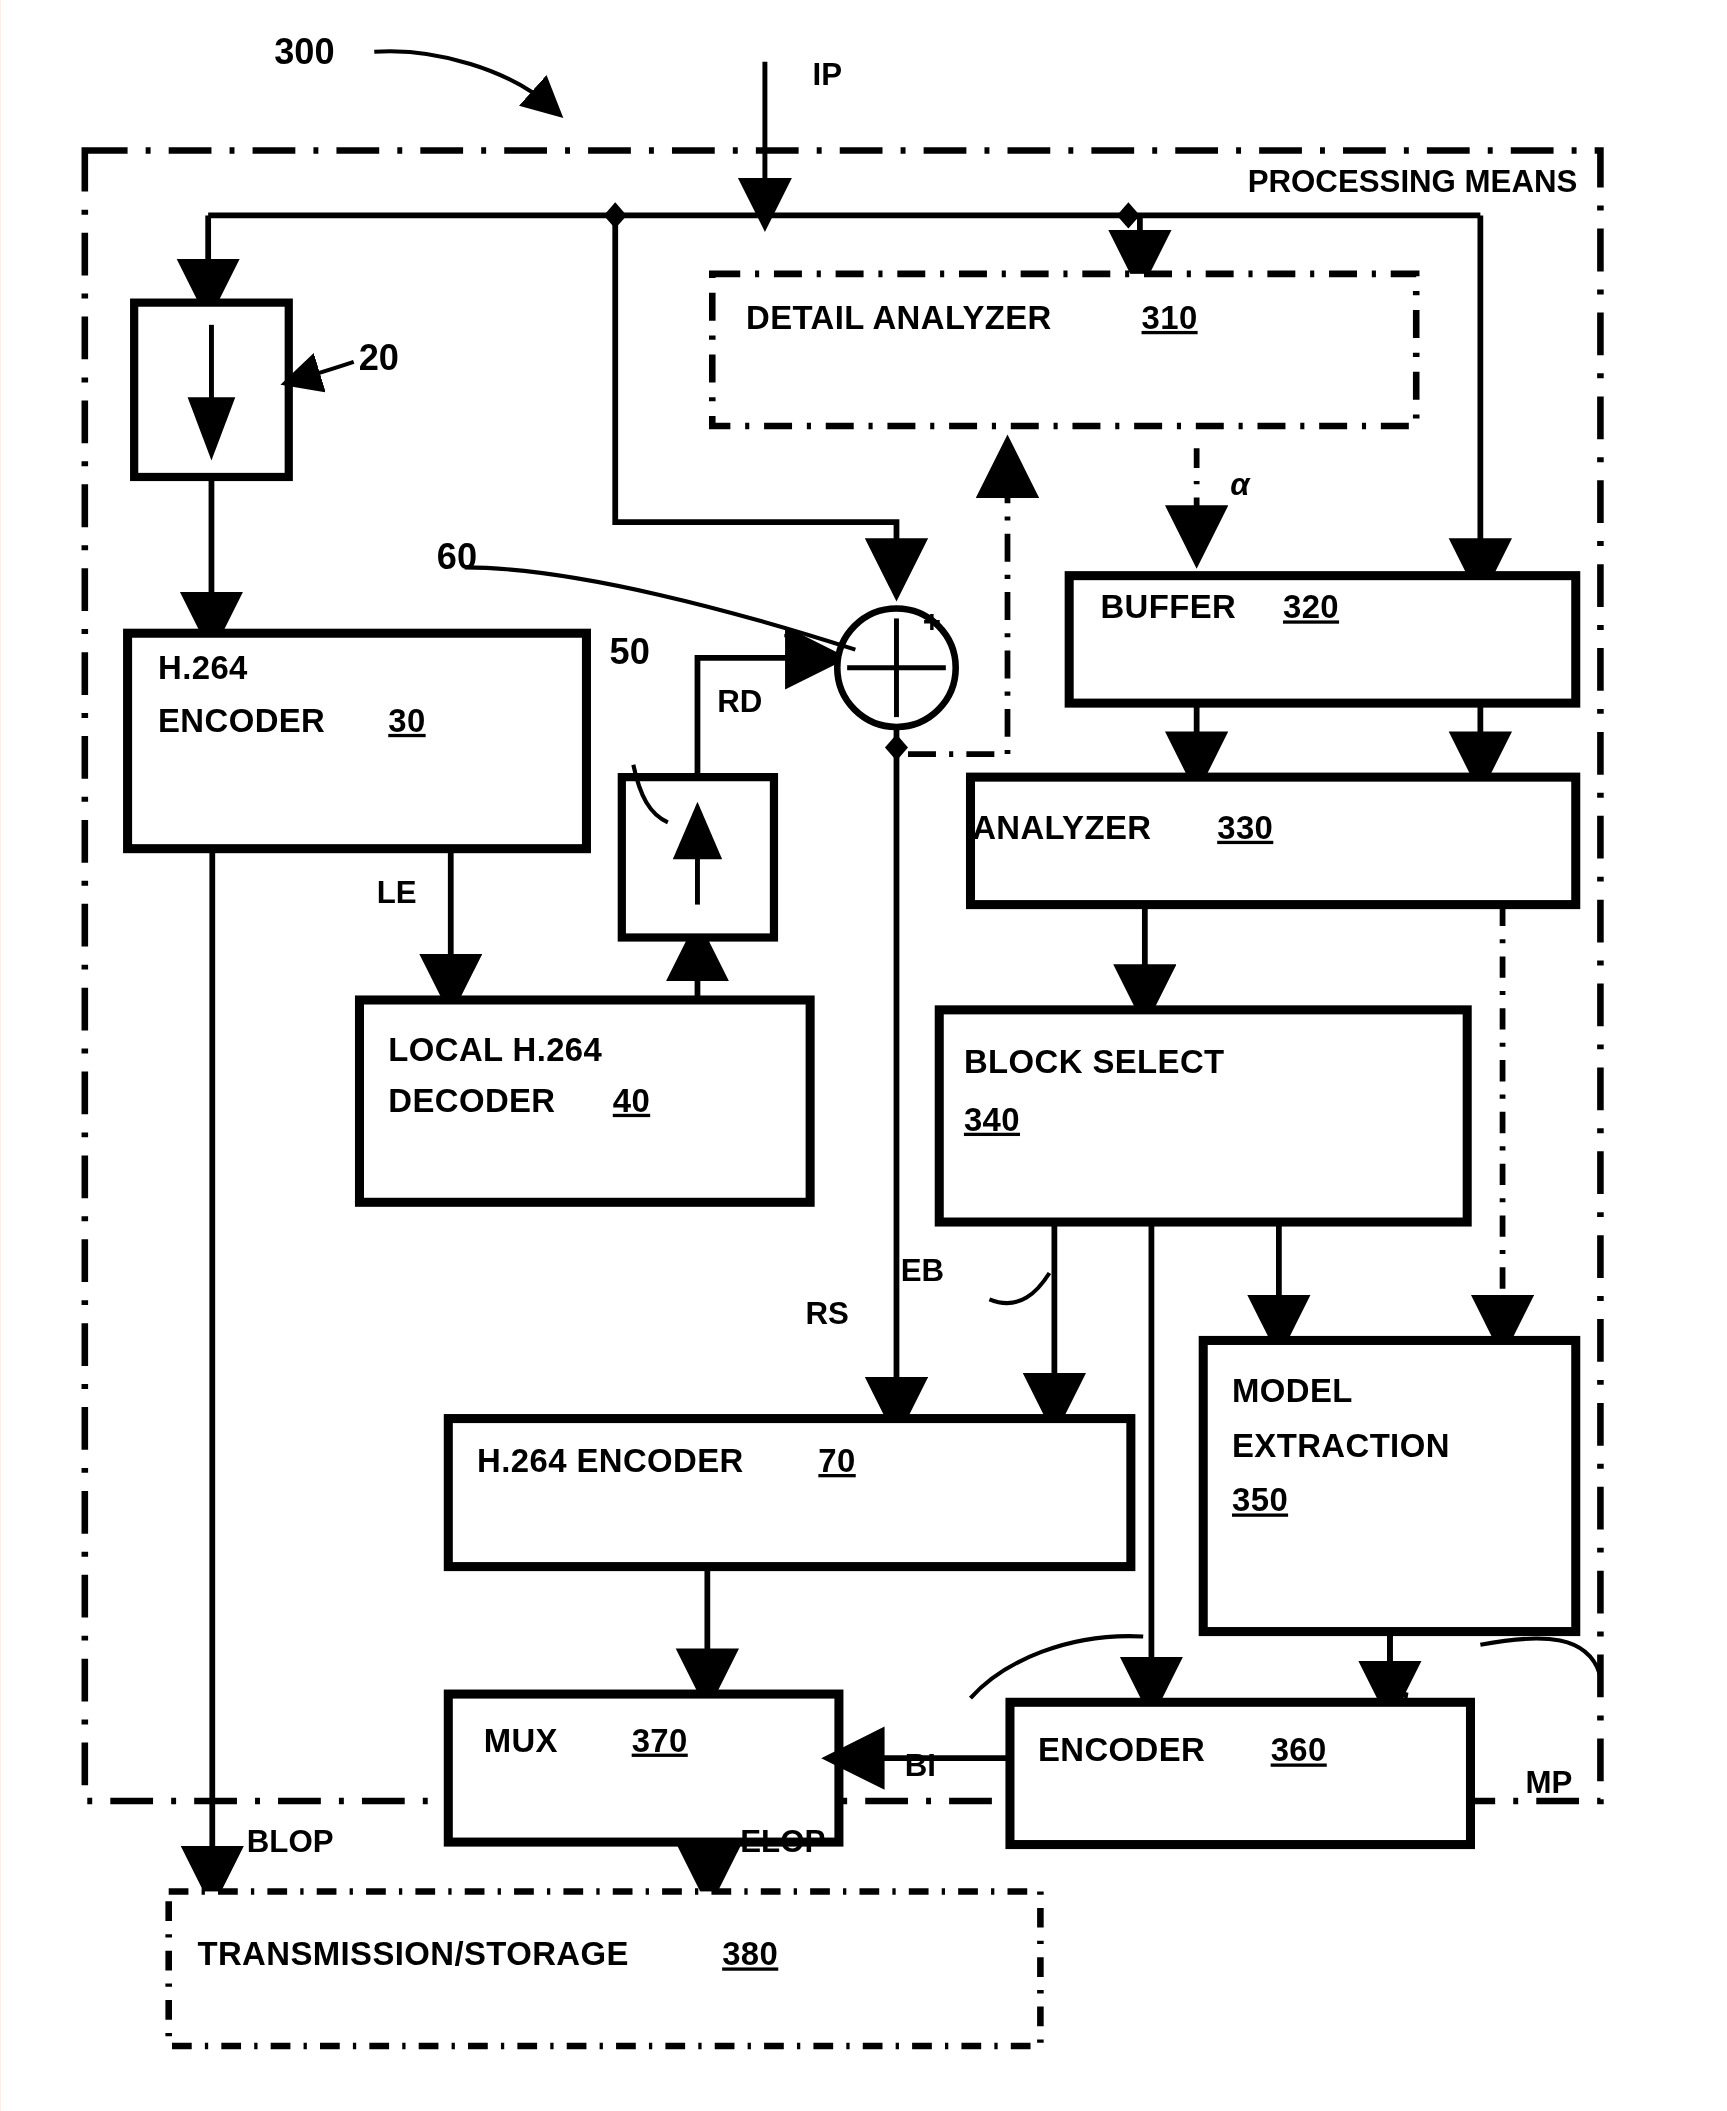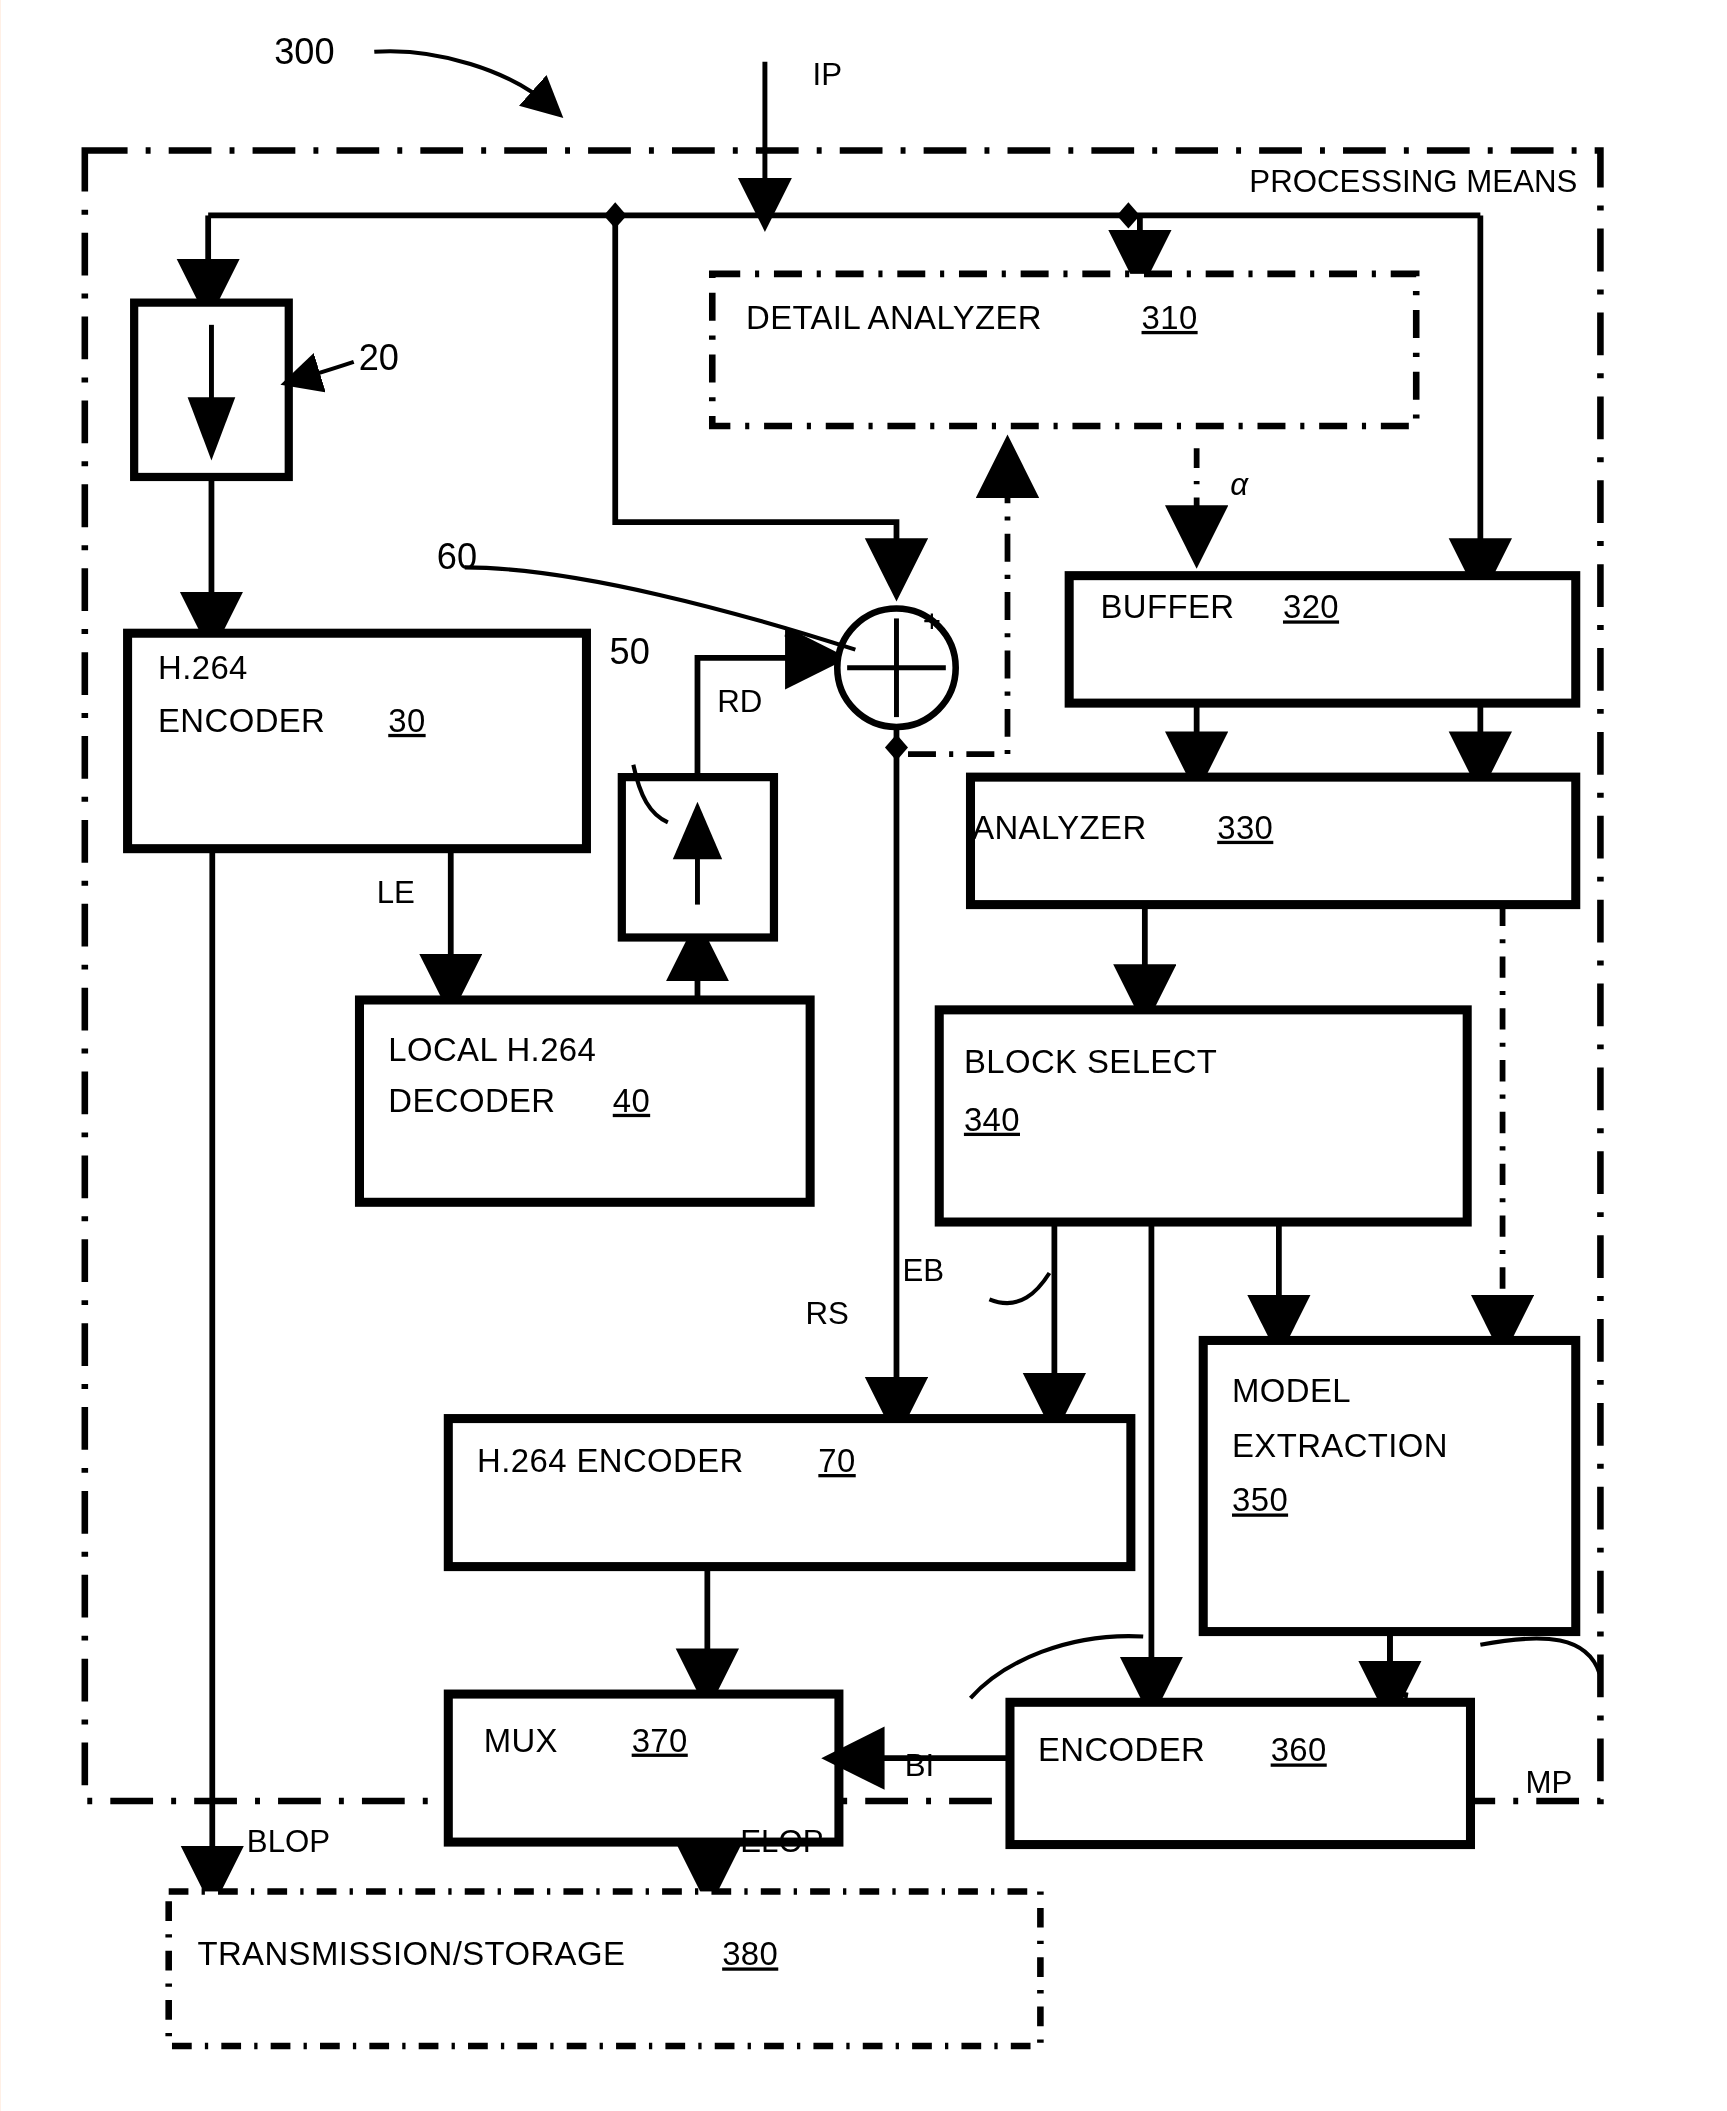--- a/index.html
+++ b/index.html
@@ -1,17 +1,17 @@
 <!DOCTYPE html>
 <html style="font-size:13px"><head>
 <meta charset="utf-8">
 <style>
   html,body{margin:0;padding:0;background:#ffffff;}
   body{font-family:"Liberation Sans", sans-serif;}
-  #stage{position:relative;width:1728px;height:2111px;background:#f97316;overflow:hidden;}
+  #stage{position:relative;width:1728px;height:2111px;background:#f97316;overflow:hidden;font-weight:bold;}
   svg{display:block;}
   .lbl{font-family:"Liberation Sans", sans-serif;fill:#000;}
   .blocktext{font-size:40px;letter-spacing:0.5px;}
   .reftext{font-size:40px;text-decoration:underline;}
   .sigtext{font-size:38px;}
   .numtext{font-size:44px;}
   .hdrtext{font-size:38px;}
 </style>
 </head>
 <body>

